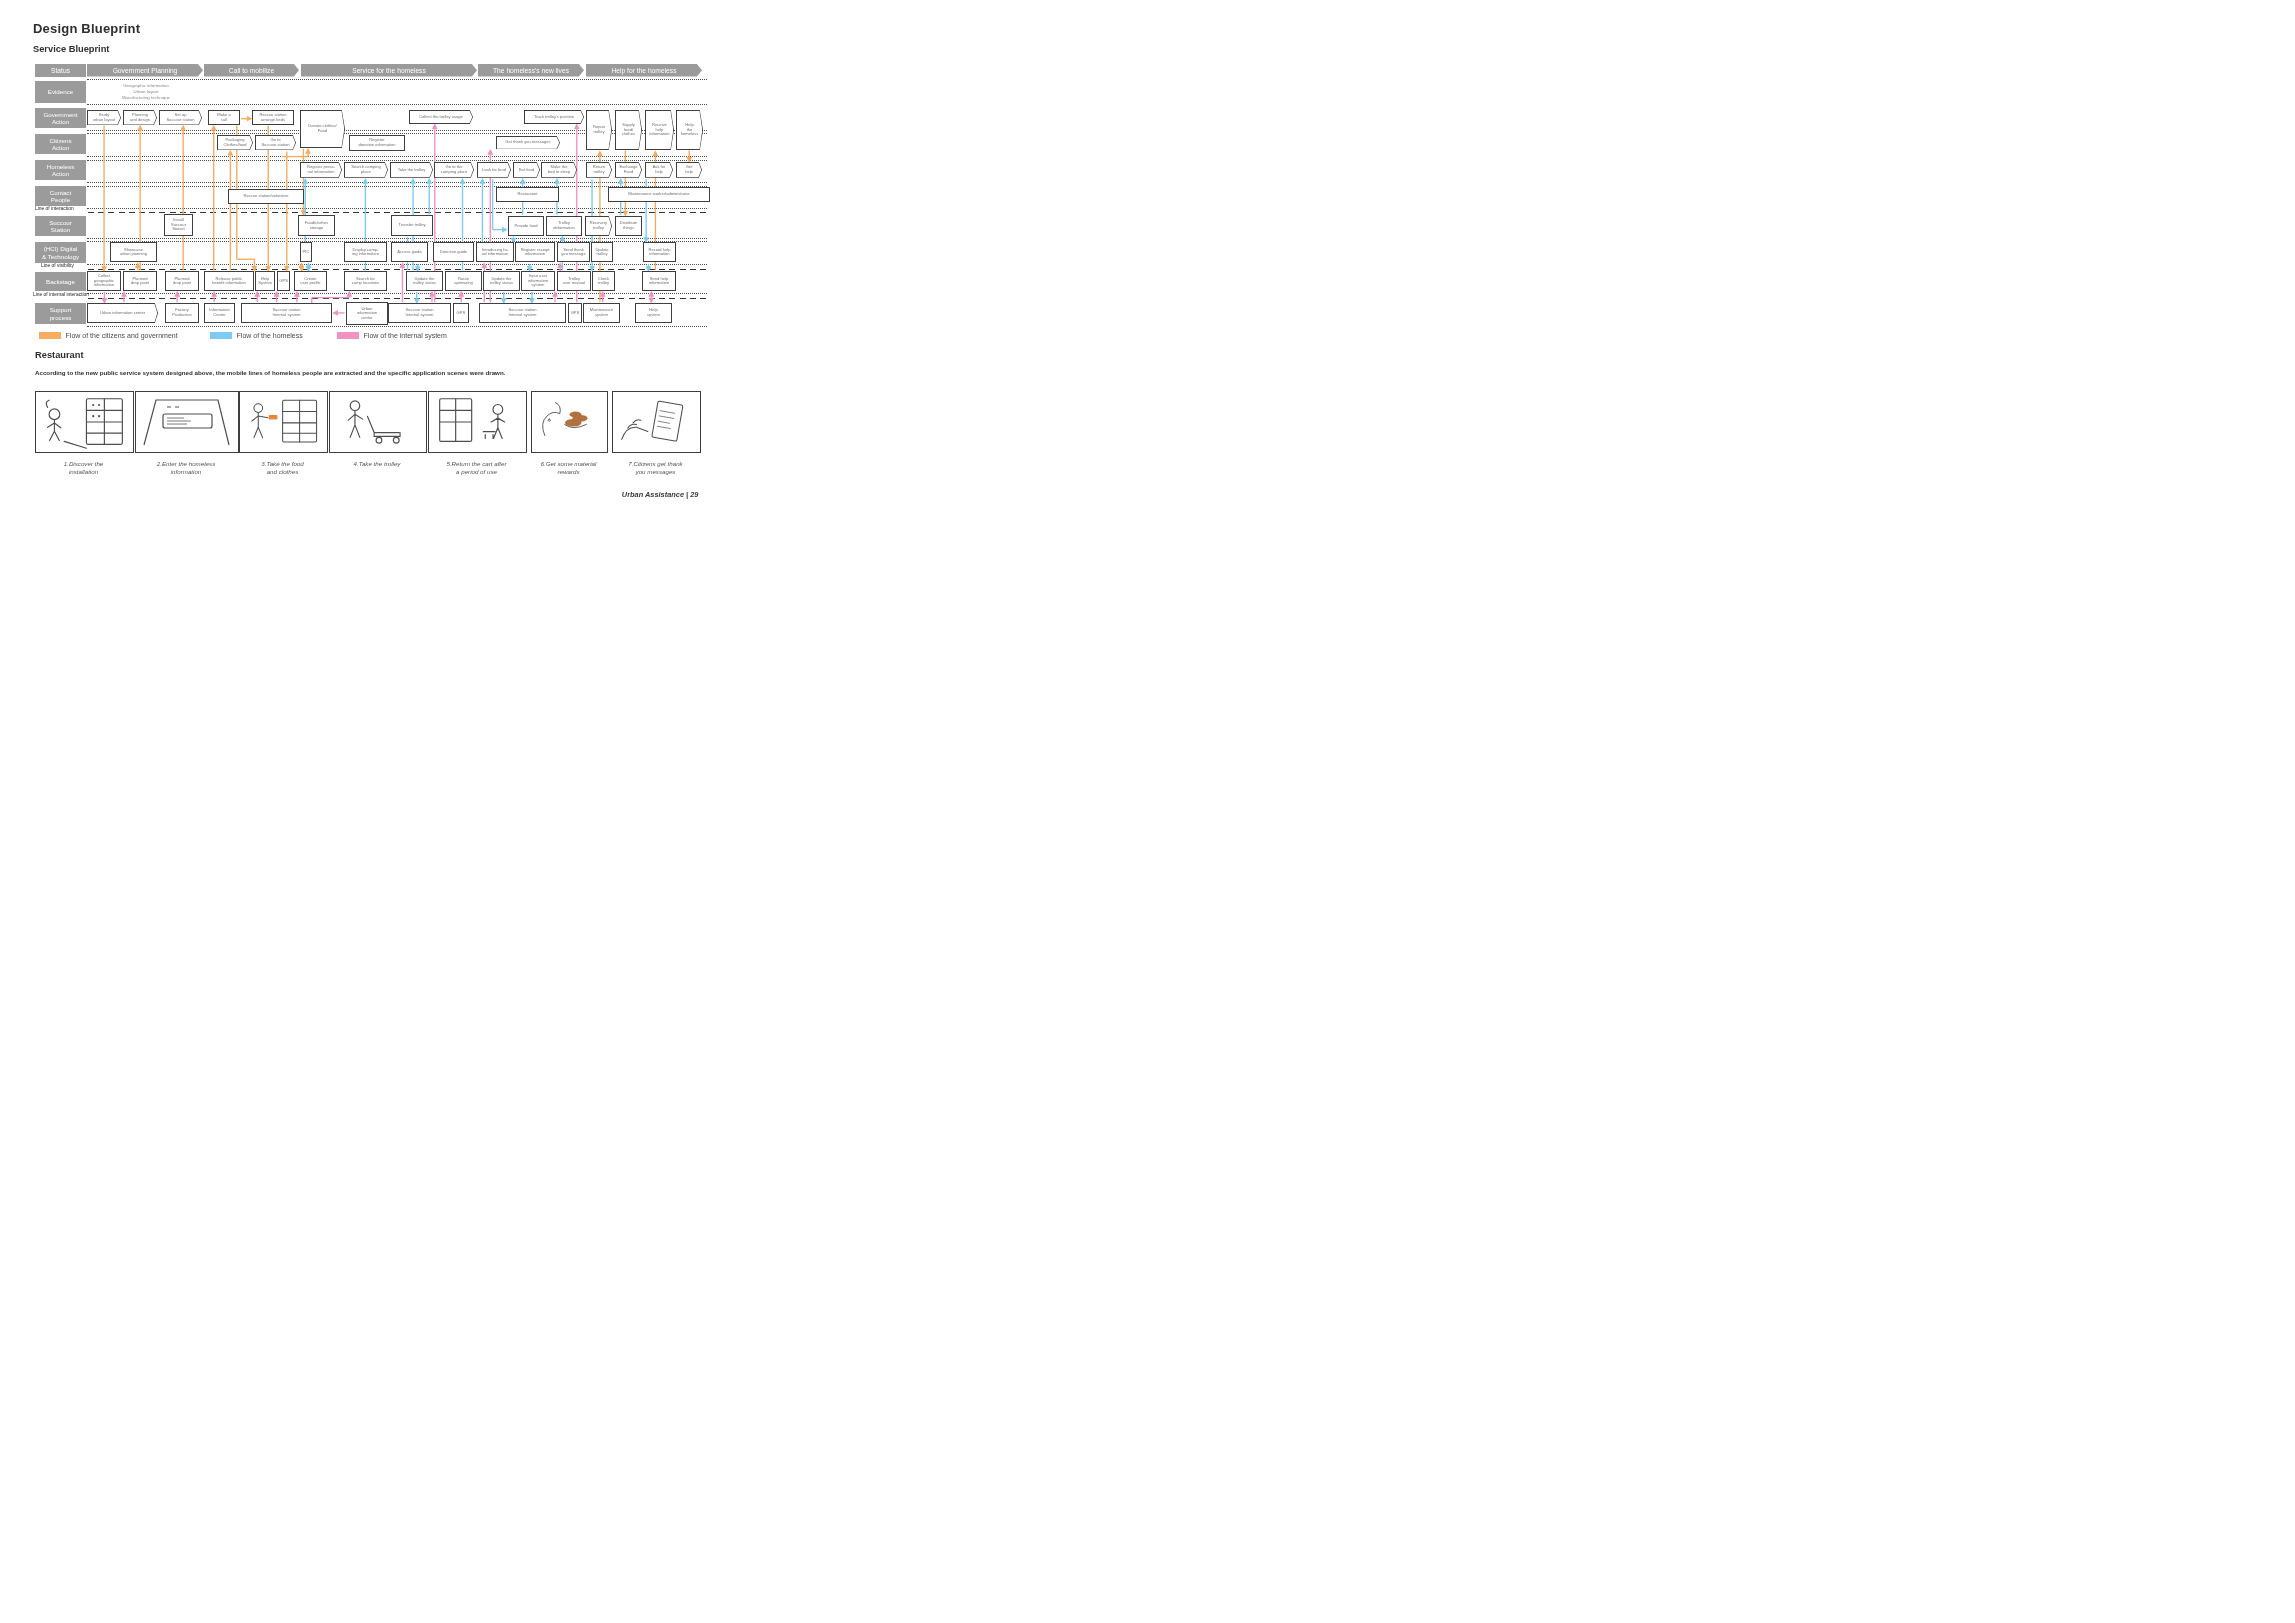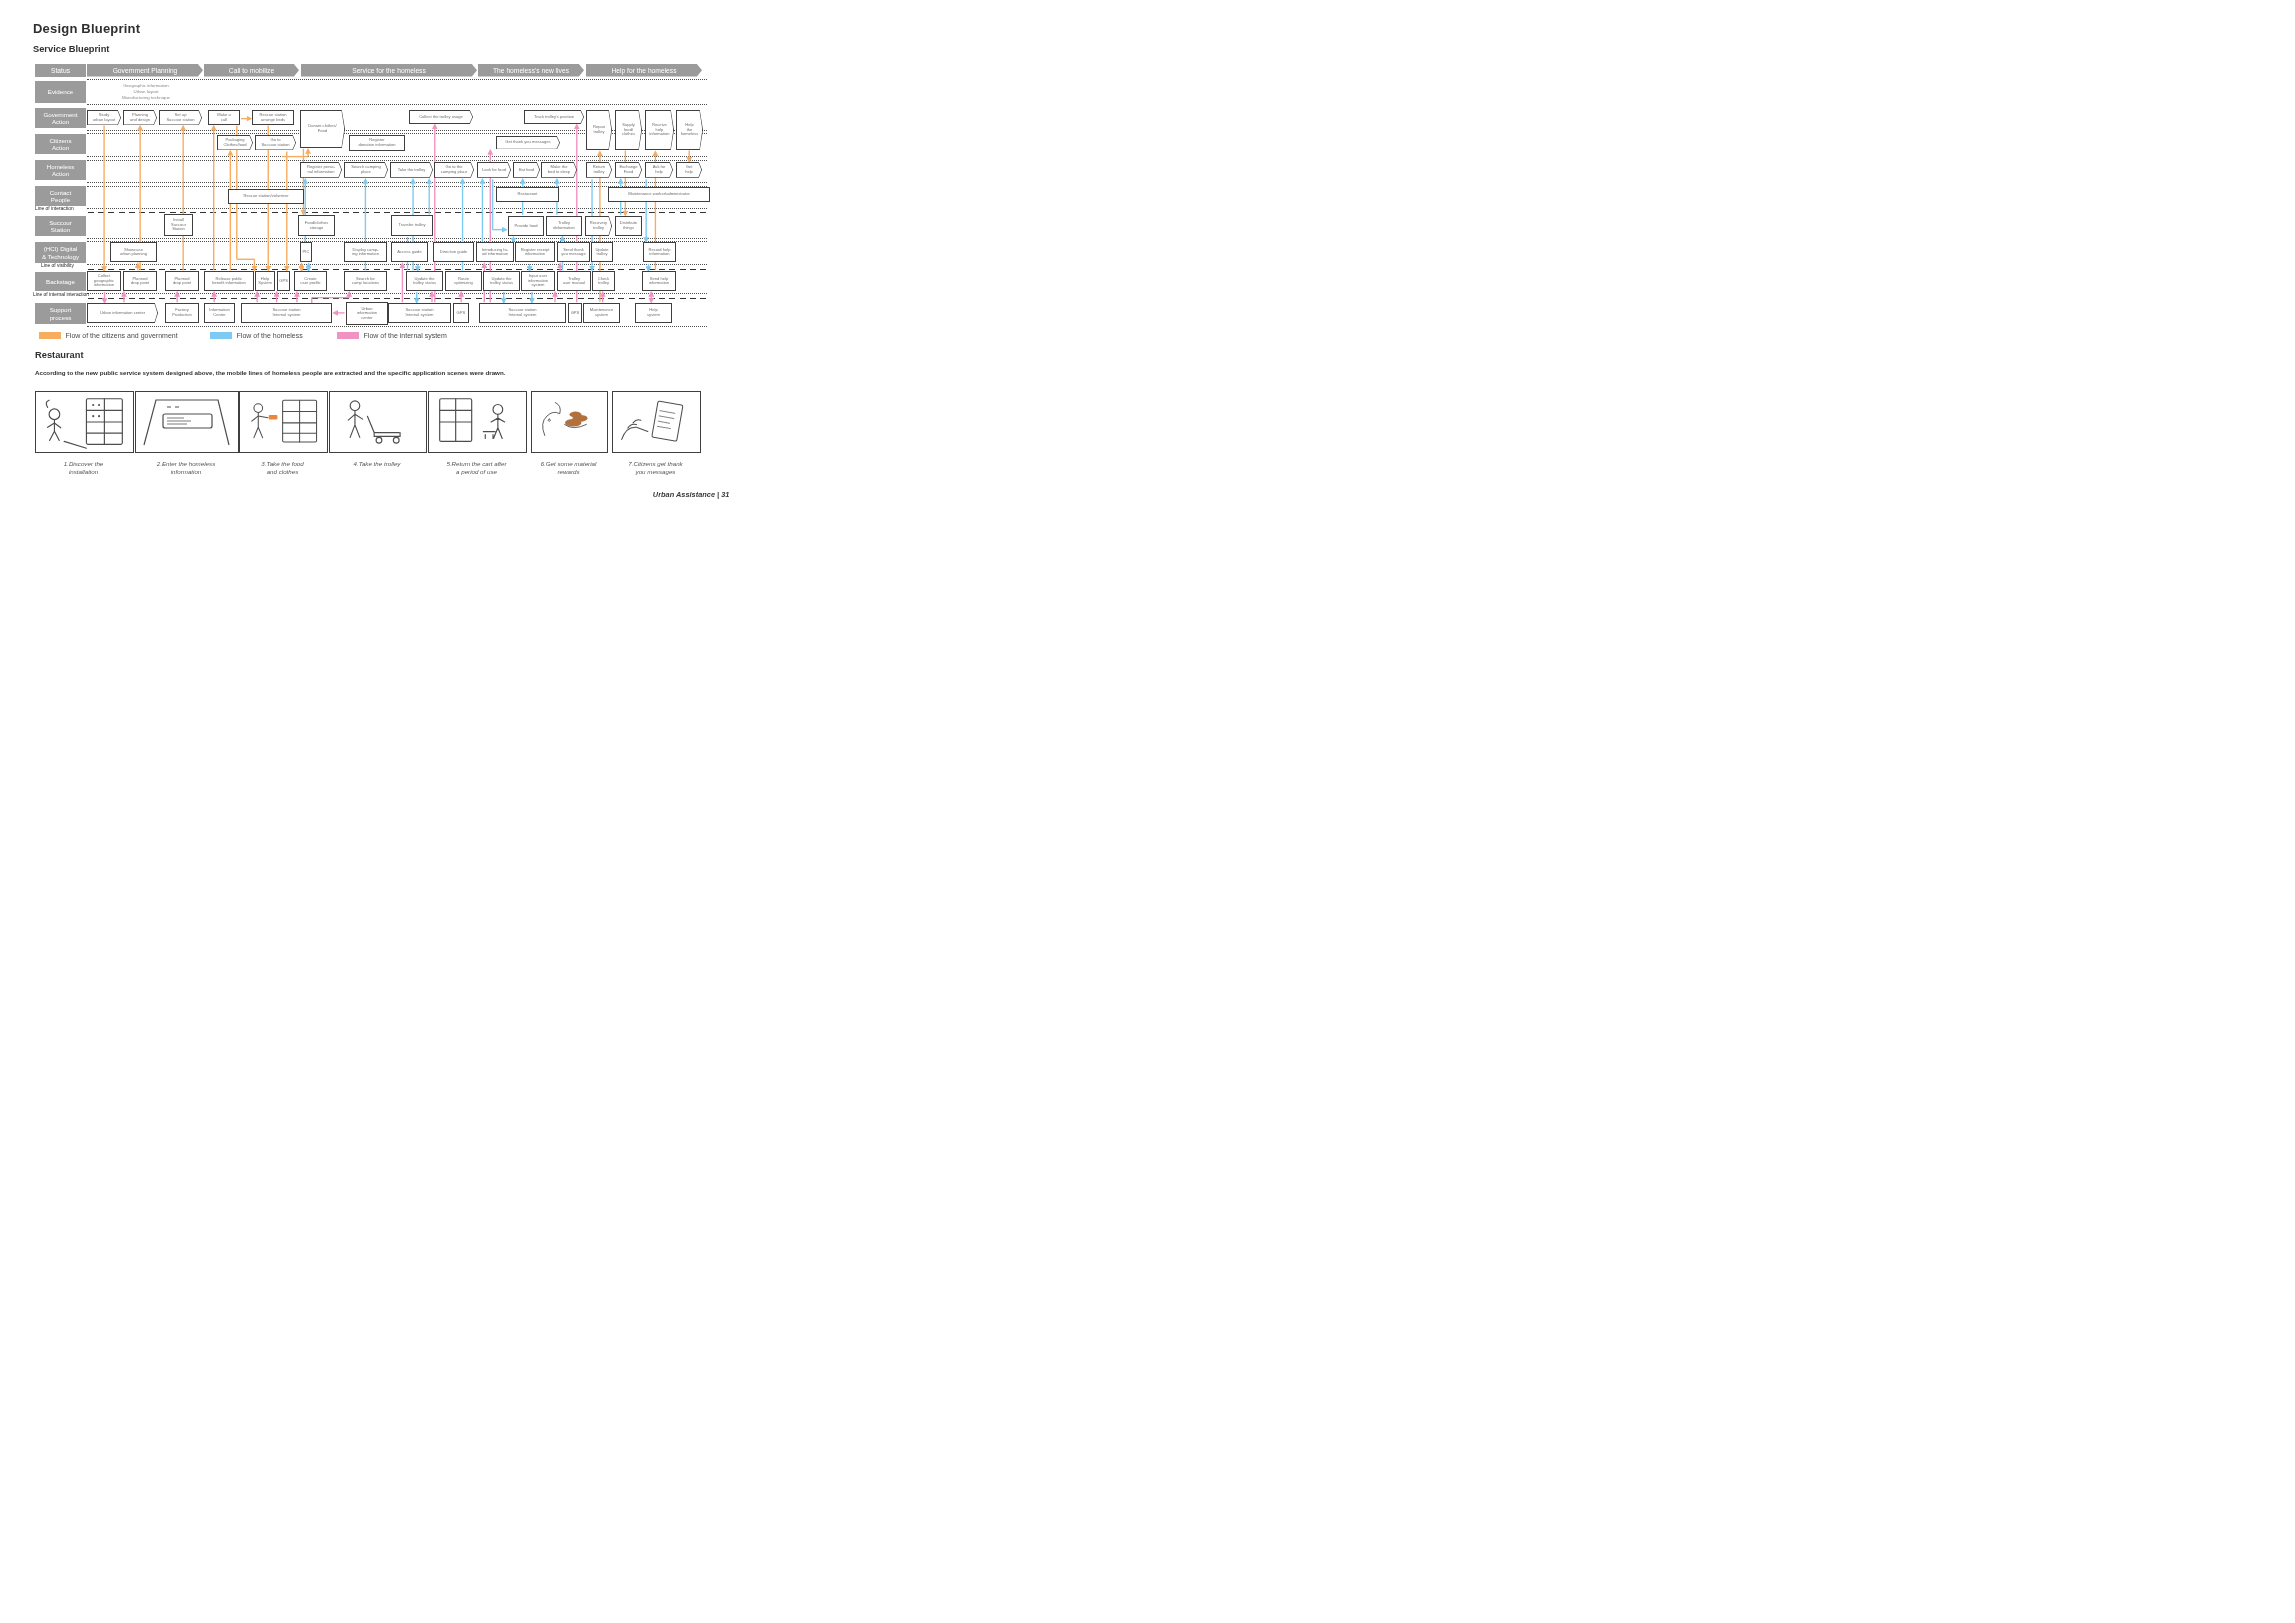--- a/index.html
+++ b/index.html
@@ -1,17 +1,17 @@
 <!DOCTYPE html>
 <html style="font-size:7.4px"><head>
 <meta charset="utf-8">
 <style>
   html,body{margin:0;padding:0;background:#fff;}
   .page{position:relative;width:716px;height:506px;background:#fff;overflow:hidden;
-        font-family:"Liberation Sans", sans-serif;color:#2f2f2f;padding-left:31px;}
+        font-family:"Liberation Sans", sans-serif;color:#2f2f2f;}
   .abs{position:absolute;}
   .title{font-size:13px;font-weight:bold;letter-spacing:0.2px;}
   .subtitle{font-size:9.3px;font-weight:bold;}
   .phase{position:absolute;height:12.5px;background:#9b9b9b;color:#fff;display:flex;align-items:center;
          justify-content:center;font-size:6.7px;clip-path:polygon(0 0,calc(100% - 5.1px) 0,100% 50%,calc(100% - 5.1px) 100%,0 100%);}
   .phase.plain{clip-path:none;}
   .rowlabel{position:absolute;left:35px;width:51px;background:#9b9b9b;color:#fff;display:flex;align-items:center;
             justify-content:center;text-align:center;font-size:6.2px;line-height:1.15;white-space:pre-line;}
   .dotline{position:absolute;left:87px;right:9.3px;height:0;border-top:1px dotted #4d4d4d;}
   .dashline{position:absolute;left:88px;right:9.3px;height:1.4px;
@@ -538,15 +538,15 @@
           <g fill="none" stroke="#4e4e4e" stroke-width="2.4" stroke-linecap="round">
             <rect x="96" y="16" width="58" height="84" rx="4" transform="rotate(10 125 58)"></rect>
             <path d="M108 34 l34 6 M106 46 l34 6 M104 58 l26 5 M102 70 l30 5" stroke-width="1.6"></path>
             <path d="M20 100 q10 -30 34 -28 l26 10 M34 74 q8 -12 20 -8 M46 62 q8 -10 18 -6"></path>
           </g>
         </svg></div>
       <div class="caption" style="left:612px;top:460px;width:87px;">7.Citizens get thank
 you messages</div>
     </div>
 
-  <div class="footer" style="right:17.6px;top:490px;">Urban Assistance | 31</div>
+  <div class="footer" style="right:17.6px;top:490px;">Urban Assistance | 29</div>
 </div>
 
 
 </body></html>

